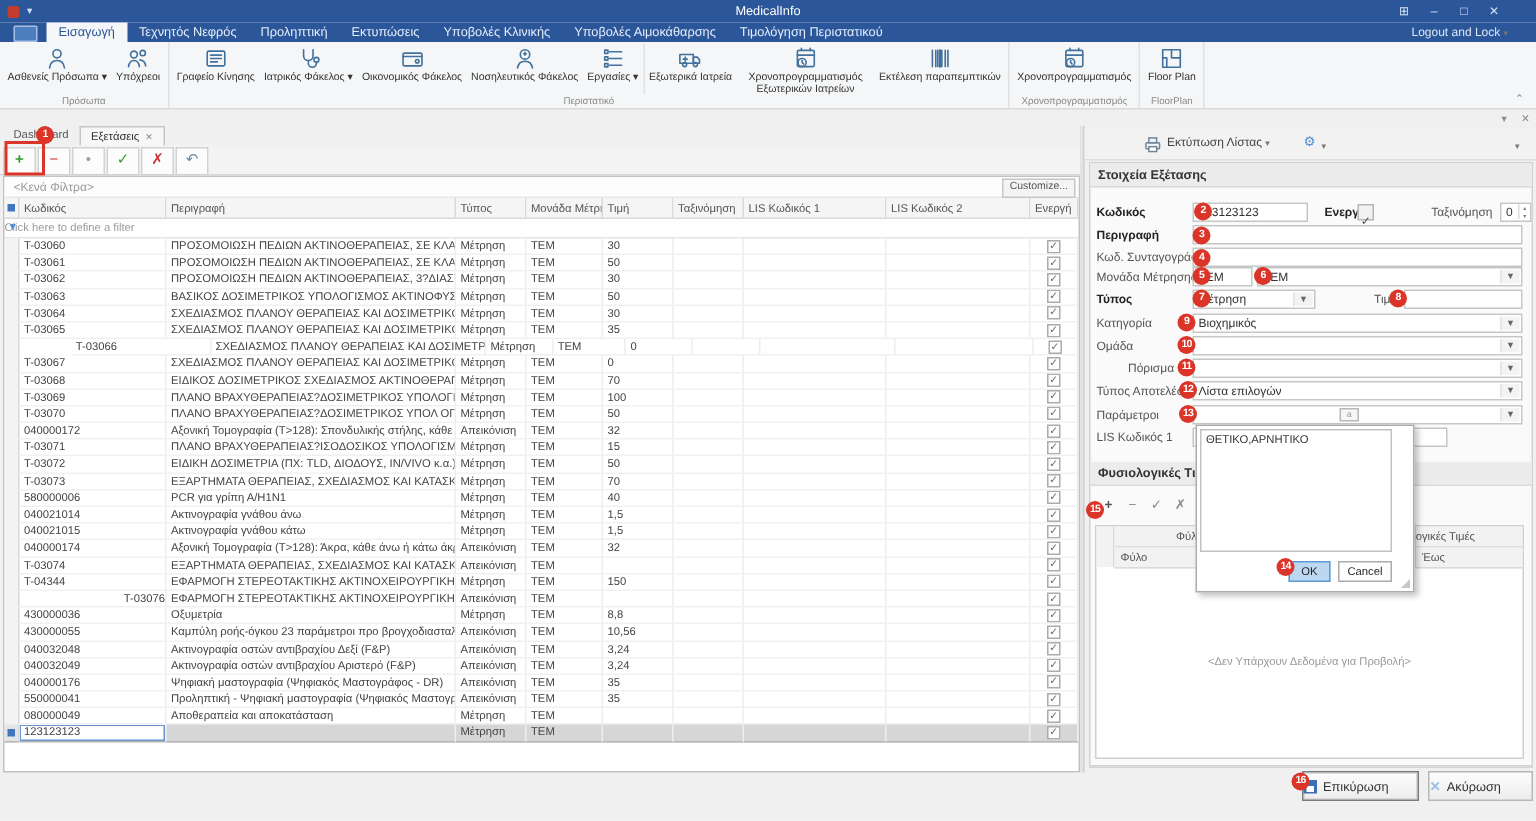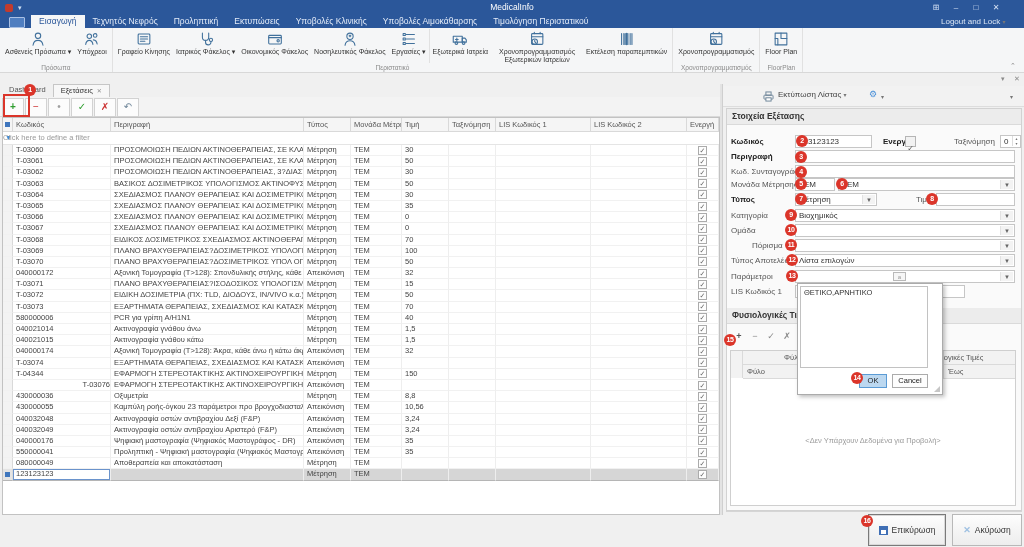--- a/index.html
+++ b/index.html
@@ -95,21 +95,21 @@
     box-shadow:2px 2px 4px rgba(0,0,0,.25);z-index:90;}
   #popuplist{position:absolute;left:2px;top:2px;width:128px;height:82px;border:1px solid #c2c2c2;box-sizing:border-box;font-size:7.5px;color:#333;}
   .plitem{padding:1px 3px;}
   #okbtn{position:absolute;left:61px;top:90px;width:28px;height:14px;background:#bcd8f0;border:1px solid #5b9bd5;
     font-size:7.5px;text-align:center;line-height:12px;color:#222;box-sizing:border-box;}
   #cancelbtn{position:absolute;left:94px;top:90px;width:36px;height:14px;background:#fdfdfd;border:1px solid #ababab;
     font-size:7.5px;text-align:center;line-height:12px;color:#222;box-sizing:border-box;}
   #grip{position:absolute;right:2px;bottom:2px;width:0;height:0;border-left:6px solid transparent;border-bottom:6px solid #c6c6c6;}
   
   #footersep{position:absolute;left:726px;top:511px;width:296px;height:1px;background:#d5d5d5;}
-  .fbtn{position:absolute;top:514px;height:32px;display:flex;align-items:center;justify-content:center;
+  .fbtn{position:absolute;top:514px;height:20px;display:flex;align-items:center;
     background:linear-gradient(#fdfdfd,#ededed);font-size:8.5px;color:#333;box-sizing:border-box;}
   #confirmbtn{left:868px;width:78px;border:1px solid #7a7a7a;box-shadow:inset 0 0 0 1px #d9d9d9;}
   #cancelbtn2{left:952px;width:70px;border:1px solid #b8b8b8;}
   .disk{width:9px;height:9px;background:#3f6fb5;margin-right:4px;position:relative;}
   .disk:after{content:"";position:absolute;left:2px;top:4px;width:5px;height:4px;background:#fff;}
   .xic{color:#9ec0e2;font-size:9px;margin-right:4px;font-weight:bold;}
   
   .ann{position:absolute;width:12px;height:12px;border-radius:50%;background:#db352a;color:#fff;
     font-size:7px;font-weight:bold;text-align:center;line-height:12px;z-index:120;letter-spacing:-0.5px;}
   #annrect{position:absolute;border:2px solid #db352a;z-index:119;box-sizing:border-box;}
@@ -287,20 +287,21 @@
 <div id="grid-toolbar">
     <div class="tbtn" style="color: rgb(47, 158, 47); font-weight: bold;">+</div>
     <div class="tbtn" style="color: rgb(204, 51, 51);">−</div>
     <div class="tbtn" style="color: rgb(160, 160, 160);">•</div>
     <div class="tbtn" style="color: rgb(47, 158, 47);">✓</div>
     <div class="tbtn" style="color: rgb(204, 51, 51);">✗</div>
     <div class="tbtn" style="color: rgb(111, 134, 153);">↶</div>
   </div>
 
 <div id="grid">
+  <div id="finfo"><span>&lt;Κενά Φίλτρα&gt;</span><div id="customize">Customize...</div></div>
   <div id="grid-header">
       <div class="hcell ind">
         <span class="bluedot"></span>
       </div>
       <div class="hcell" style="width: 98px;">Κωδικός</div>
       <div class="hcell" style="width: 193px;">Περιγραφή</div>
       <div class="hcell" style="width: 47px;">Τύπος</div>
       <div class="hcell" style="width: 51px;">Μονάδα Μέτρησ</div>
       <div class="hcell" style="width: 47px;">Τιμή</div>
       <div class="hcell" style="width: 47px;">Ταξινόμηση</div>
@@ -392,21 +393,21 @@
         <div class="gc" style="width: 47px;">35</div>
         <div class="gc" style="width: 47px;"></div>
         <div class="gc" style="width: 95px;"></div>
         <div class="gc" style="width: 96px;"></div>
         <div class="gc ccb" style="width: 32px;">
           <div class="cb">✓</div>
         </div>
       </div>
       <div class="grow">
         <div class="gc ind"></div>
-        <div class="gc" style="width: 98px;">T-03066</div>
+        <div class="gc" style="width: 98px; margin-left: 35px;">T-03066</div>
         <div class="gc" style="width: 193px;">ΣΧΕΔΙΑΣΜΟΣ ΠΛΑΝΟΥ ΘΕΡΑΠΕΙΑΣ ΚΑΙ ΔΟΣΙΜΕΤΡΙΚΟΣ ΥΠΟΛΟΓΙΣΜΟΣ. ΜΕ</div>
         <div class="gc" style="width: 47px;">Μέτρηση</div>
         <div class="gc" style="width: 51px;">ΤΕΜ</div>
         <div class="gc" style="width: 47px;">0</div>
         <div class="gc" style="width: 47px;"></div>
         <div class="gc" style="width: 95px;"></div>
         <div class="gc" style="width: 96px;"></div>
         <div class="gc ccb" style="width: 32px;">
           <div class="cb">✓</div>
         </div>

